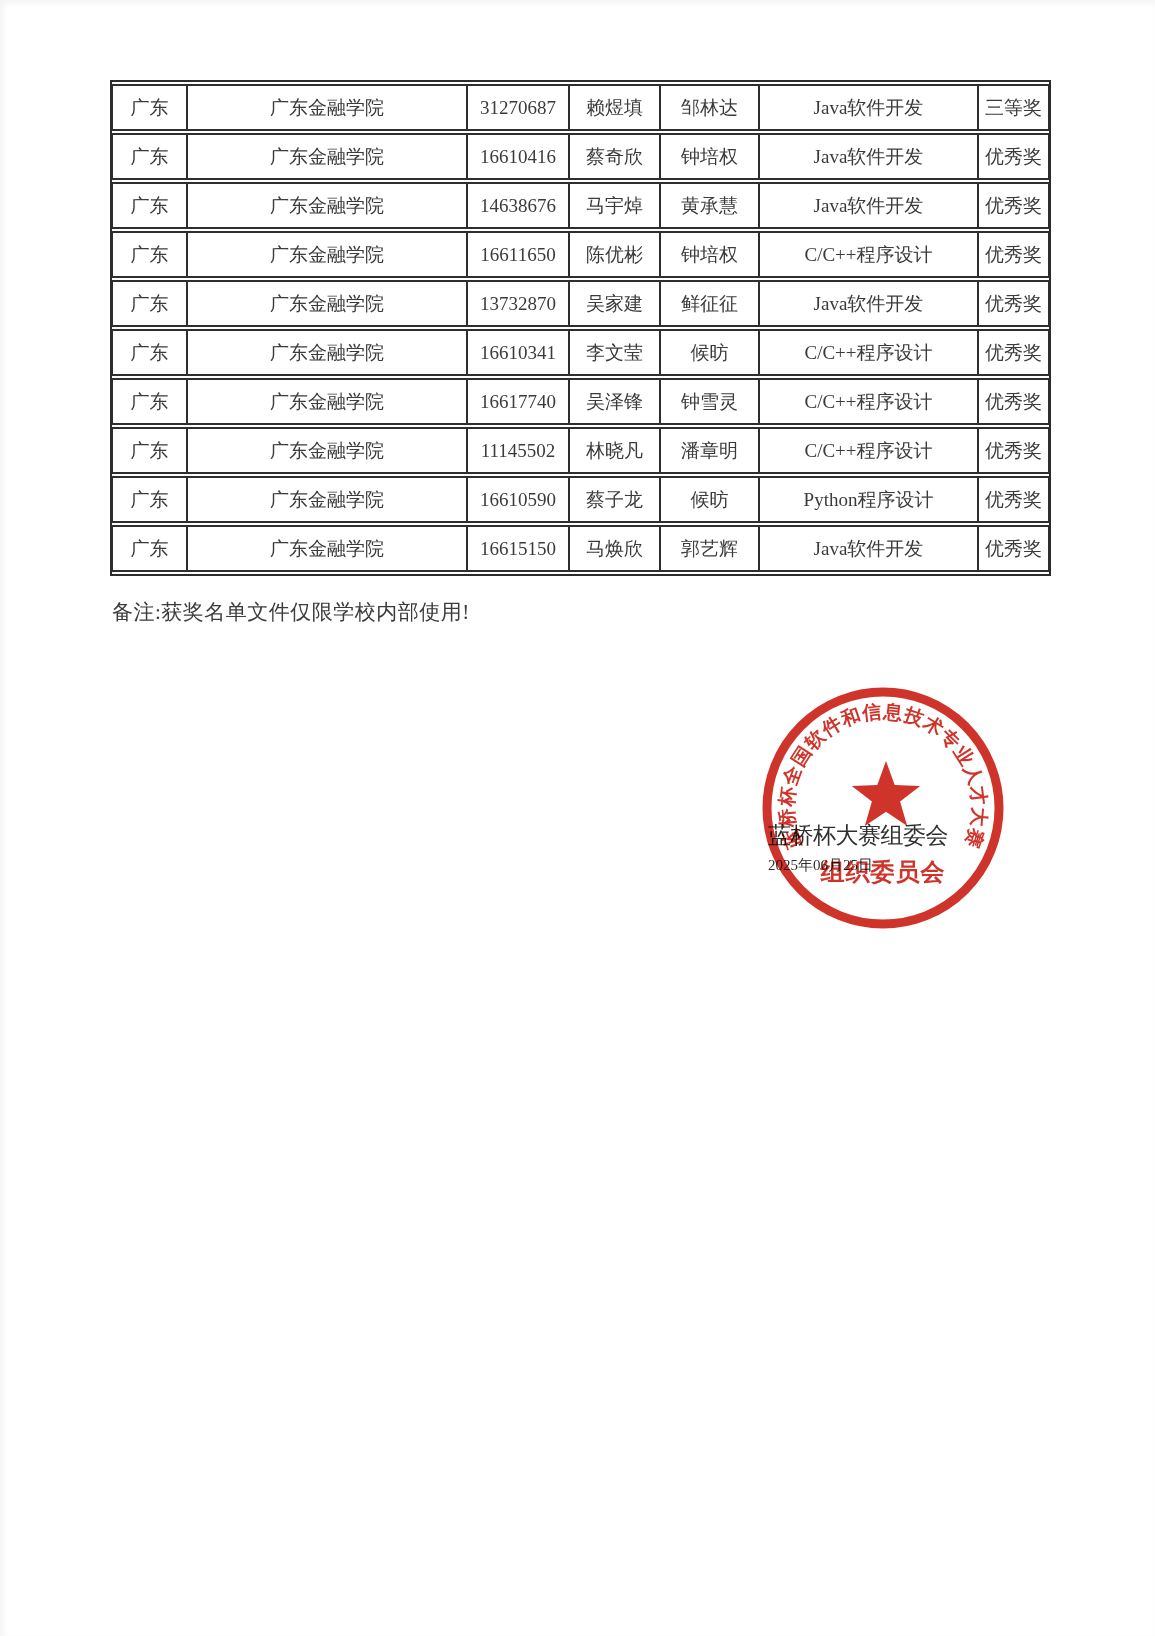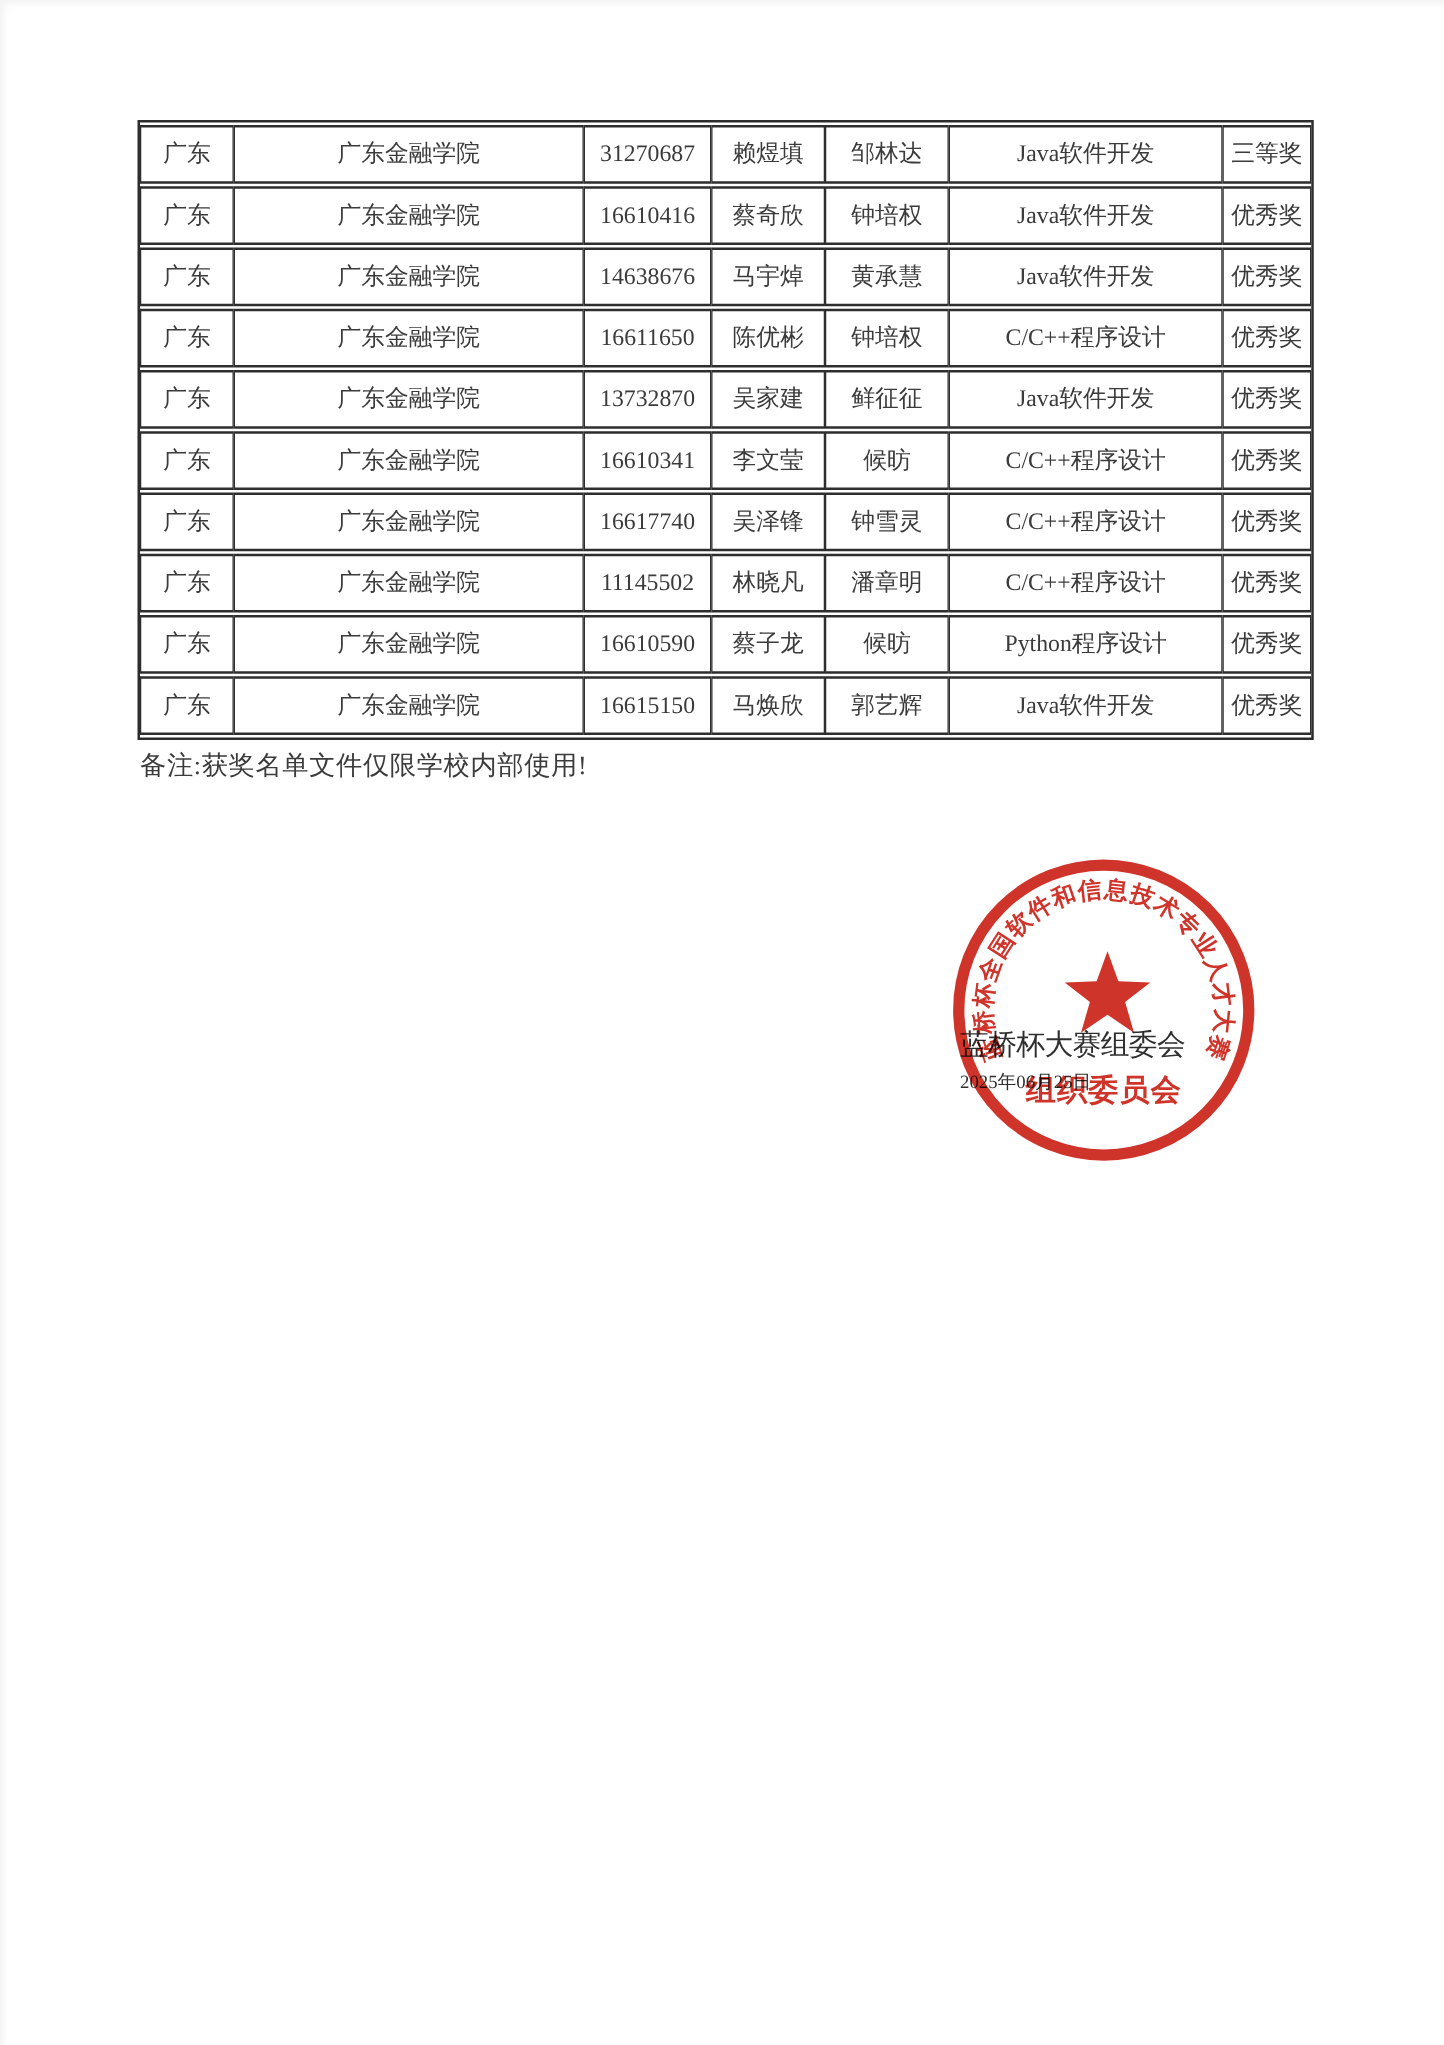--- a/index.html
+++ b/index.html
@@ -15,21 +15,21 @@
     color: #3b3b3b;
     overflow: hidden;
     box-shadow: inset 3px 3px 6px rgba(0,0,0,0.05);
   }
   * { box-sizing: border-box; }
 
   
   .award-table {
     position: absolute;
     left: 110px;
-    top: 96px;
+    top: 80px;
     width: 937px;
     table-layout: fixed;
     border: 2px solid #2c2c2c;
     border-collapse: separate;
     border-spacing: 0 2px;
     background: #ffffff;
   }
   .award-table td {
     border-style: solid;
     border-color: #2e2e2e;

